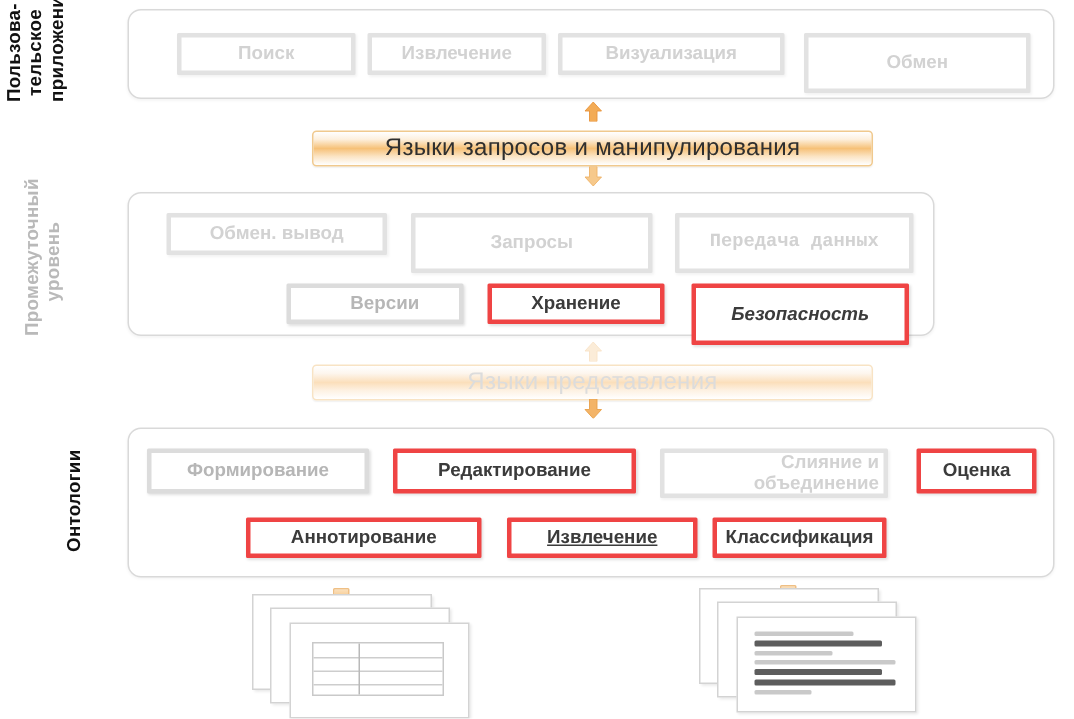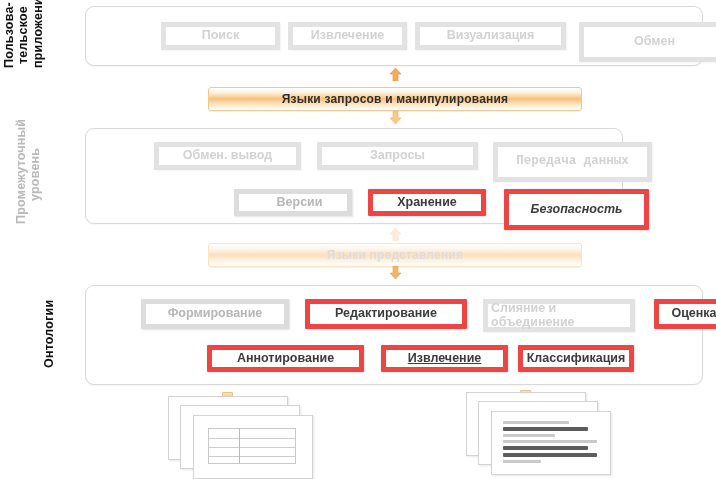--- a/index.html
+++ b/index.html
@@ -54,55 +54,54 @@
     background: #ffffff;
     box-shadow: 0 1px 2px rgba(0,0,0,0.045);
   }
   #panel-apps      { left: 85px; top: 6px;   width: 616px; height: 58px; }
   #panel-middle    { left: 85px; top: 128px; width: 536px; height: 94px; }
   #panel-ontology  { left: 85px; top: 285px; width: 616px; height: 98px; }
 
   
   .box {
     position: absolute;
-    border: 5px solid #ef4444;
+    border: 3px solid #ef4444;
     background: #ffffff;
     border-radius: 1px;
     display: flex;
     align-items: center;
     justify-content: center;
-    text-align: left;
+    text-align: right;
     font-size: 12.5px;
     font-weight: bold;
     line-height: 1.1;
     color: #3b3b3b;
     box-shadow: 1px 1px 2px rgba(0,0,0,0.12);
     padding: 0 3px;
     box-sizing: border-box;
-    margin-left: 43px;
   }
   .box.faded {
     color: #d2d2d2;
     border-color: #e2e2e2;
     box-shadow: 1px 1px 2px rgba(0,0,0,0.05);
   }
   .box.semi {
     color: #b6b6b6;
     border-color: #dcdcdc;
   }
 
   
   #box-search    { left: 118px; top: 22px; width: 119px; height: 28px; }
   #box-nav       { left: 245px; top: 22px; width: 119px; height: 28px; }
   #box-vis       { left: 372px; top: 22px; width: 151px; height: 28px; }
   #box-exchange  { left: 536px; top: 22px; width: 151px; height: 40px; }
 
   
   #box-logic     { left: 111px; top: 142px; width: 147px; height: 28px; }
-  #box-queries   { left: 274px; top: 142px; width: 161px; height: 28px; }
+  #box-queries   { left: 274px; top: 142px; width: 161px; height: 40px; }
   #box-transfer  { left: 450px; top: 142px; width: 159px; height: 40px; font-family: Liberation Mono, monospace; }
 
   
   #box-versions  { left: 191px; top: 189px; width: 118px; height: 27px; padding-left: 16px; }
   #box-storage   { left: 325px; top: 189px; width: 118px; height: 27px; }
   #box-security  { left: 461px; top: 189px; width: 145px; height: 41px; font-style: italic; }
 
   
   #box-form      { left: 98px;  top: 299px; width: 148px; height: 30px; }
   #box-edit      { left: 262px; top: 299px; width: 162px; height: 30px; }
@@ -118,22 +117,22 @@
   .lang-bar {
     position: absolute;
     height: 22px;
     border: 1px solid #f0c98e;
     border-radius: 3px;
     background: linear-gradient(to bottom,
                 #ffffff 0%, #fdf0de 22%, #f6c178 50%, #fbe4c4 74%, #ffffff 100%);
     display: flex;
     align-items: center;
     justify-content: center;
-    font-size: 12px;
-    font-weight: bold;
+    font-size: 16px;
+    font-weight: normal;
     color: #2f2f2f;
     letter-spacing: 0.2px;
     box-shadow: 0 1px 1px rgba(0,0,0,0.06);
   }
   #bar-query { left: 208px; top: 87px;  width: 372px; }
   #bar-repr {
     left: 208px; top: 243px; width: 372px;
     border-color: #f8e3c4;
     background: linear-gradient(to bottom,
                 #ffffff 0%, #fdf6ee 22%, #fbdfbb 50%, #fdf1e2 74%, #ffffff 100%);

